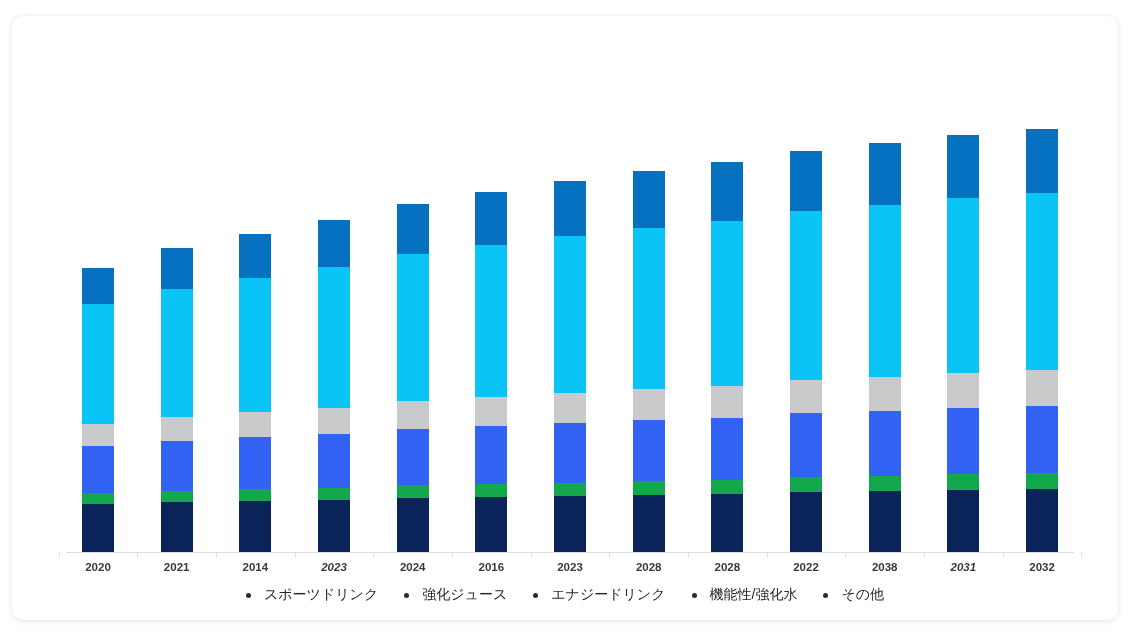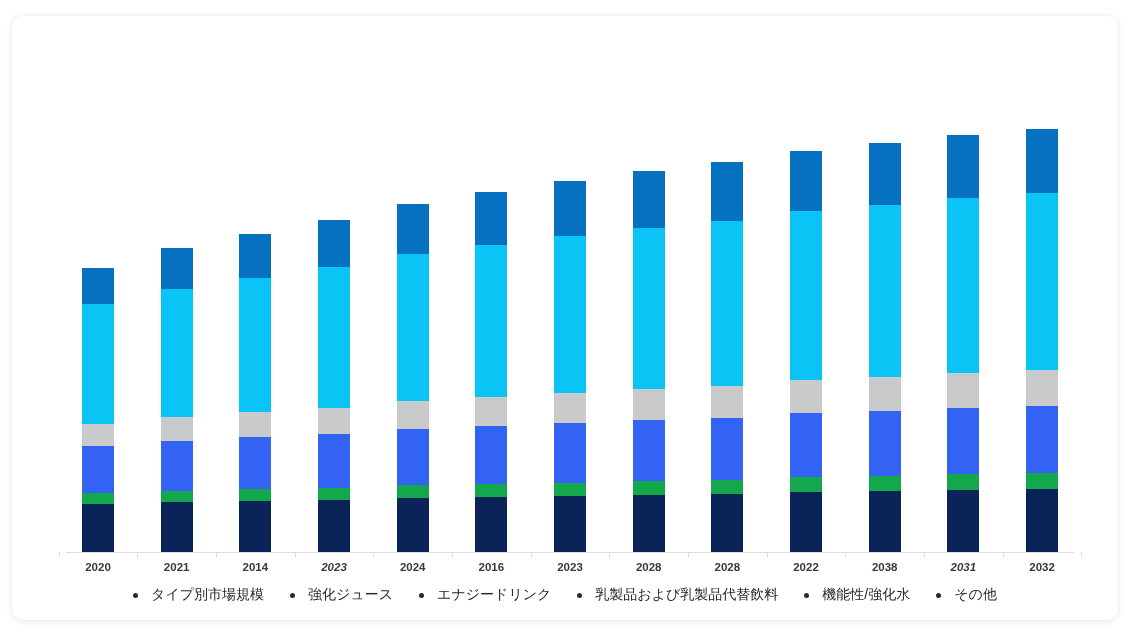--- a/index.html
+++ b/index.html
@@ -249,36 +249,32 @@
         <div class="xtick-label" style="left: 755.03px; top: 545px;">2022</div>
         <div class="xtick-label" style="left: 833.7px; top: 545px;">2038</div>
         <div class="xtick-label" style="left: 912.37px; top: 545px; font-style: italic;">2031</div>
         <div class="xtick-label" style="left: 991.04px; top: 545px;">2032</div>
       </div>
   </div>
 
   <div id="legend">
       <div class="legend-item">
         <span class="legend-dot"></span>
-        <span class="legend-label">タイプ別市場規模</span>
+        <span class="legend-label">スポーツドリンク</span>
       </div>
       <div class="legend-item">
         <span class="legend-dot"></span>
         <span class="legend-label">強化ジュース</span>
       </div>
       <div class="legend-item">
         <span class="legend-dot"></span>
         <span class="legend-label">エナジードリンク</span>
       </div>
       <div class="legend-item">
         <span class="legend-dot"></span>
-        <span class="legend-label">乳製品および乳製品代替飲料</span>
-      </div>
-      <div class="legend-item">
-        <span class="legend-dot"></span>
         <span class="legend-label">機能性/強化水</span>
       </div>
       <div class="legend-item">
         <span class="legend-dot"></span>
         <span class="legend-label">その他</span>
       </div>
     </div>
 
 </div>
 

